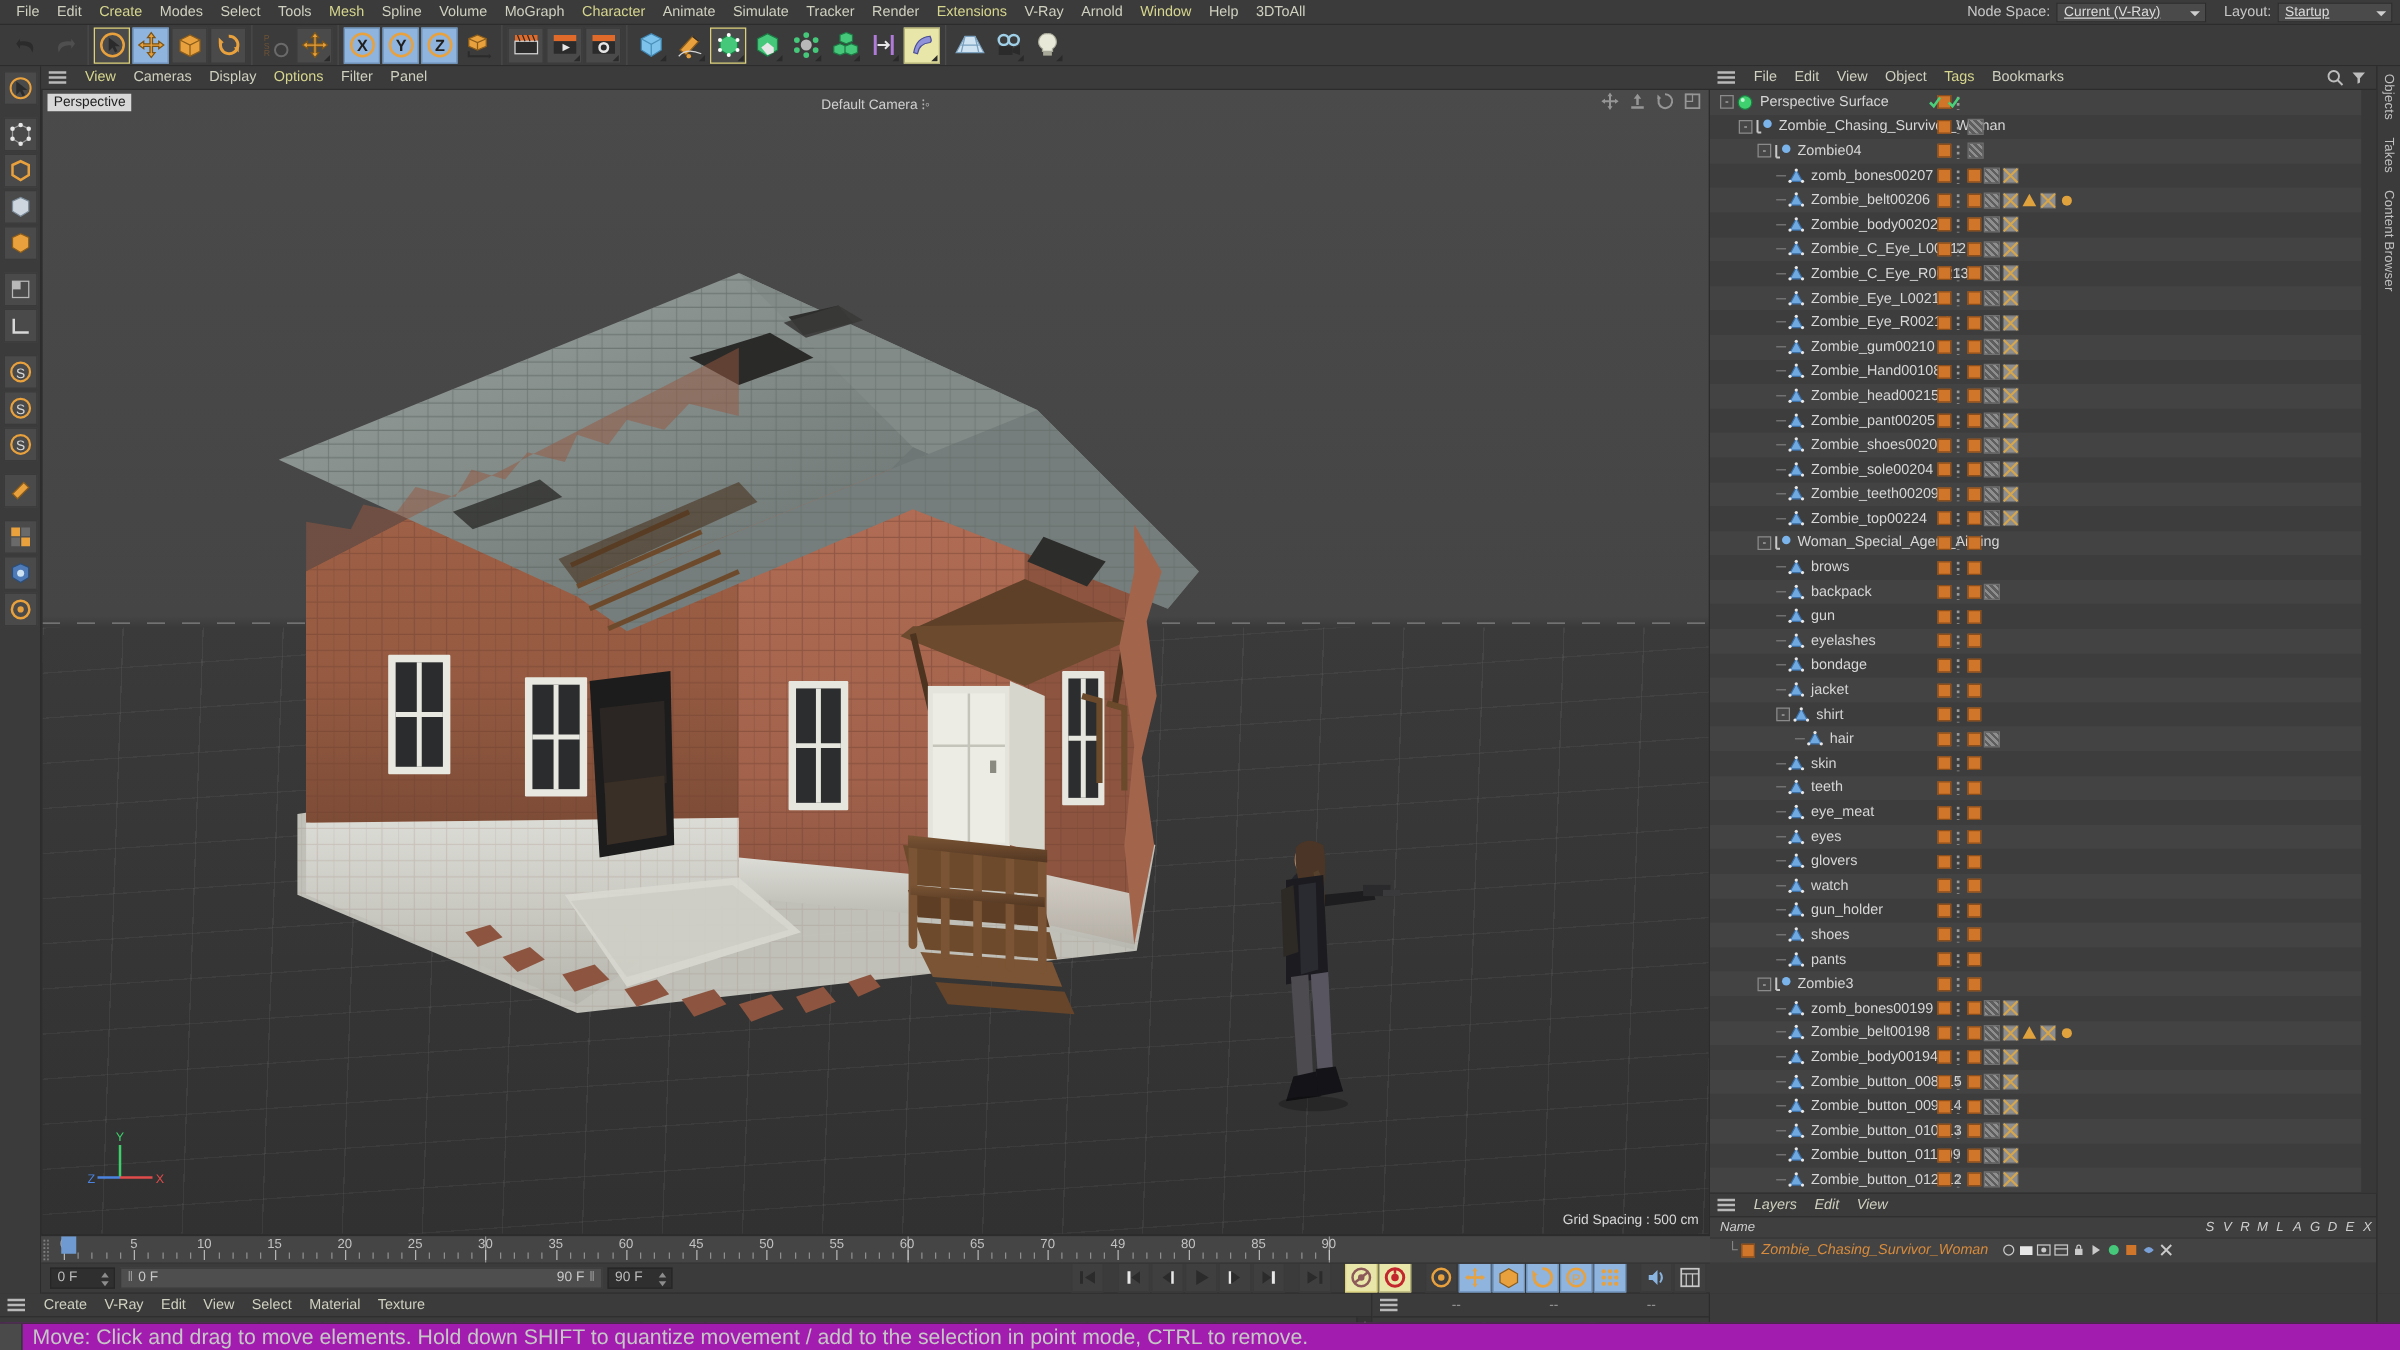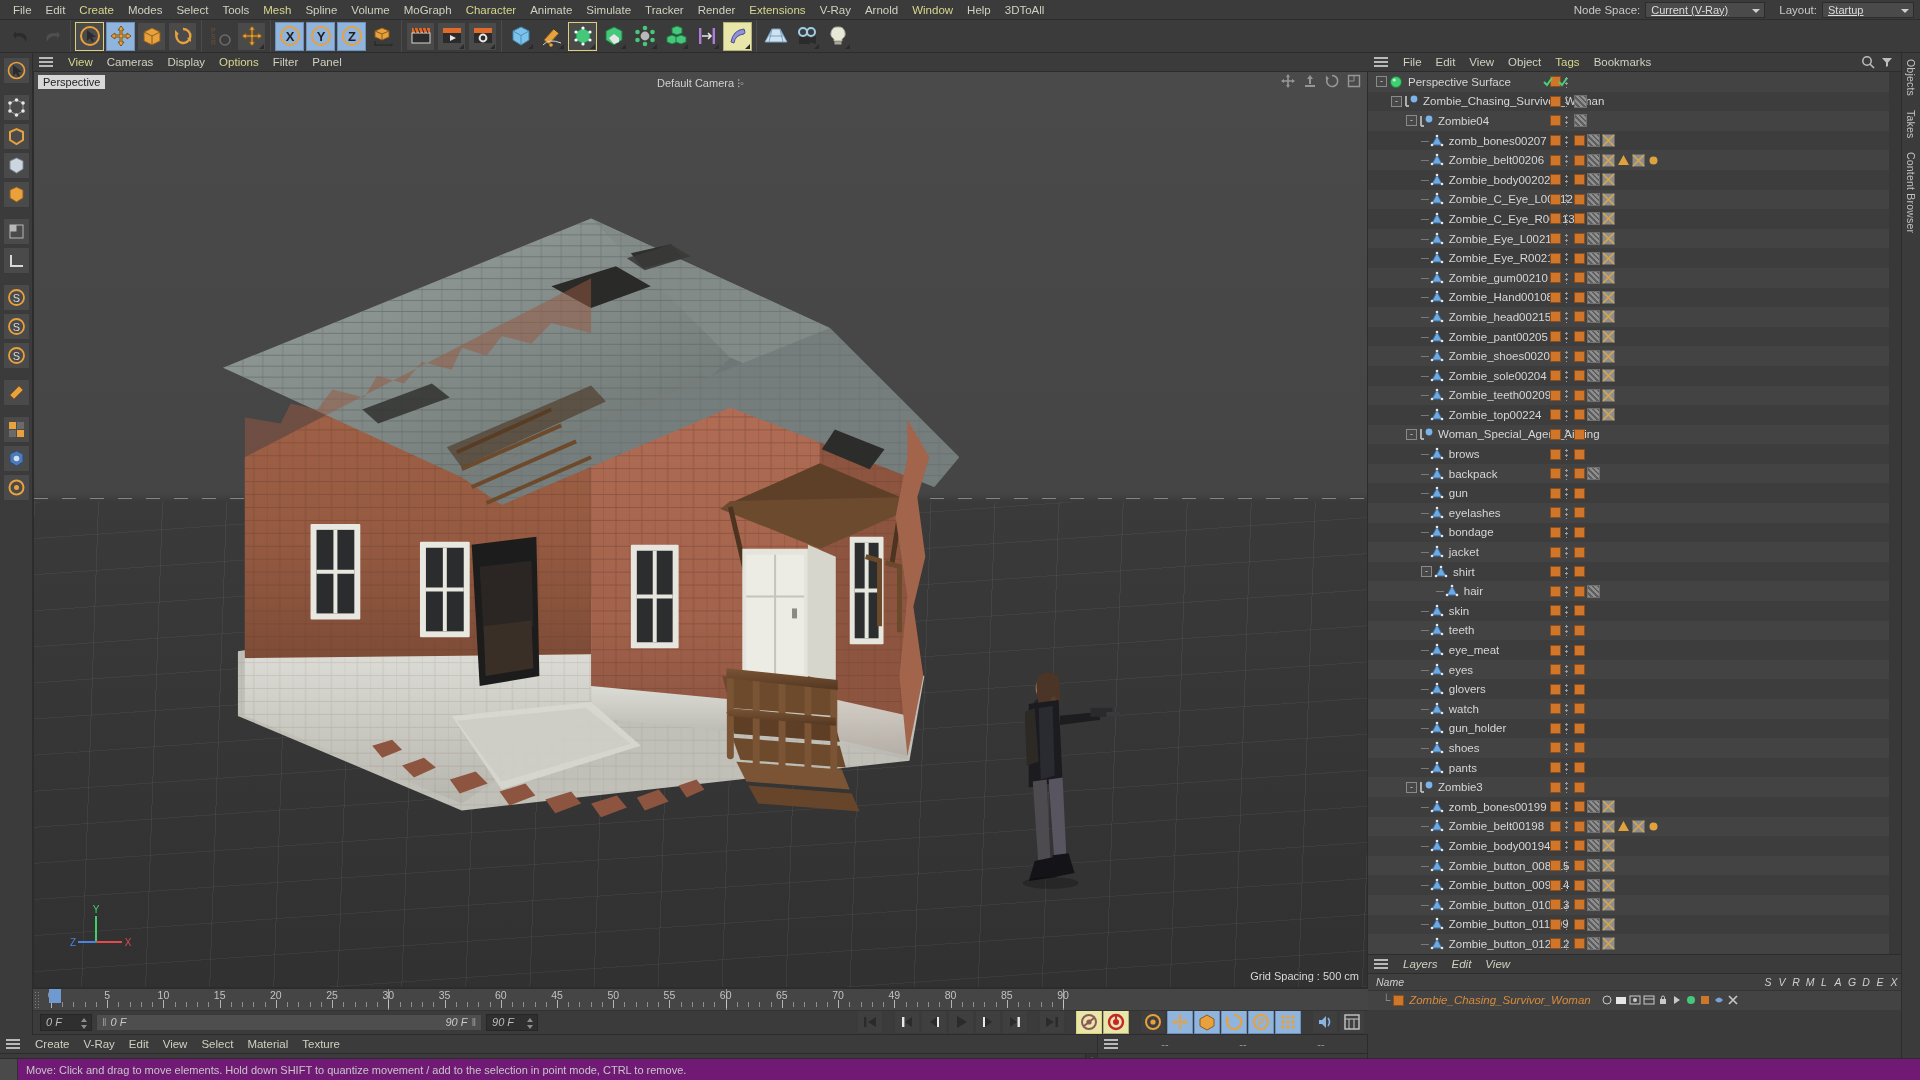--- a/index.html
+++ b/index.html
@@ -148,21 +148,21 @@
     position: absolute; top: 0; width: 12px; height: 14px; background: #6f9ad1;
   }
   #tlruler .greenline { position:absolute; top:0; width:1px; height:22px; background:#cfcfcf; opacity:.6;}
   #tlruler .dotgrip {
     position: absolute; left: 1px; top: 2px; width: 5px; height: 18px;
     background-image: radial-gradient(#808080 1px, transparent 1px);
     background-size: 3px 3px;
   }
   #tlbar {
     height: 24px; display: flex; align-items: center; padding: 0 3px;
-    background: #3b3b3b; border-bottom: 1px solid #2c2c2c; font-style: italic;
+    background: #3b3b3b; border-bottom: 1px solid #2c2c2c;
   }
   .numfield {
     background: #2f2f2f; border: 1px solid #262626; height: 17px;
     color: #bdbdbd; font-size: 11px; padding: 0 14px 0 5px; line-height: 15px;
     position: relative; min-width: 52px;
   }
   .numfield .spin {
     position: absolute; right: 3px; top: 3px; width: 7px; height: 11px;
   }
   .numfield .spin:before, .numfield .spin:after {
@@ -303,22 +303,22 @@
     width: 19px; background: #3b3b3b; border-left: 1px solid #2c2c2c;
     display: flex; flex-direction: column; align-items: center; padding-top: 6px;
   }
   #rightedge .vtab {
     writing-mode: vertical-rl; font-size: 10.5px; color: #c0c0c0;
     margin-bottom: 14px; letter-spacing: .2px;
   }
   
   #statusbar {
     position: absolute; left: 0; bottom: 0; width: 1920px; height: 22px;
-    background: #701a75; border-top: 1px solid #2c2c2c; display: flex;
-    align-items: center; font-size: 11px; color: #c6c6c6;
+    background: #a21caf; border-top: 1px solid #2c2c2c; display: flex;
+    align-items: center; font-size: 17px; color: #c6c6c6;
   }
   #statusbar .sb-left { width: 18px; height: 22px; background: #4a4a4a; border-right:1px solid #303030;}
   #statusbar .sb-text { padding-left: 8px; }
   #wrap { position: relative; width: 1920px; height: 1080px; }
   #appbody { position: absolute; left:0; top:0; width:1920px; height: 1058px; display:flex; flex-direction:column;}
 </style>
 </head>
 <body>
 
 <div id="wrap">

